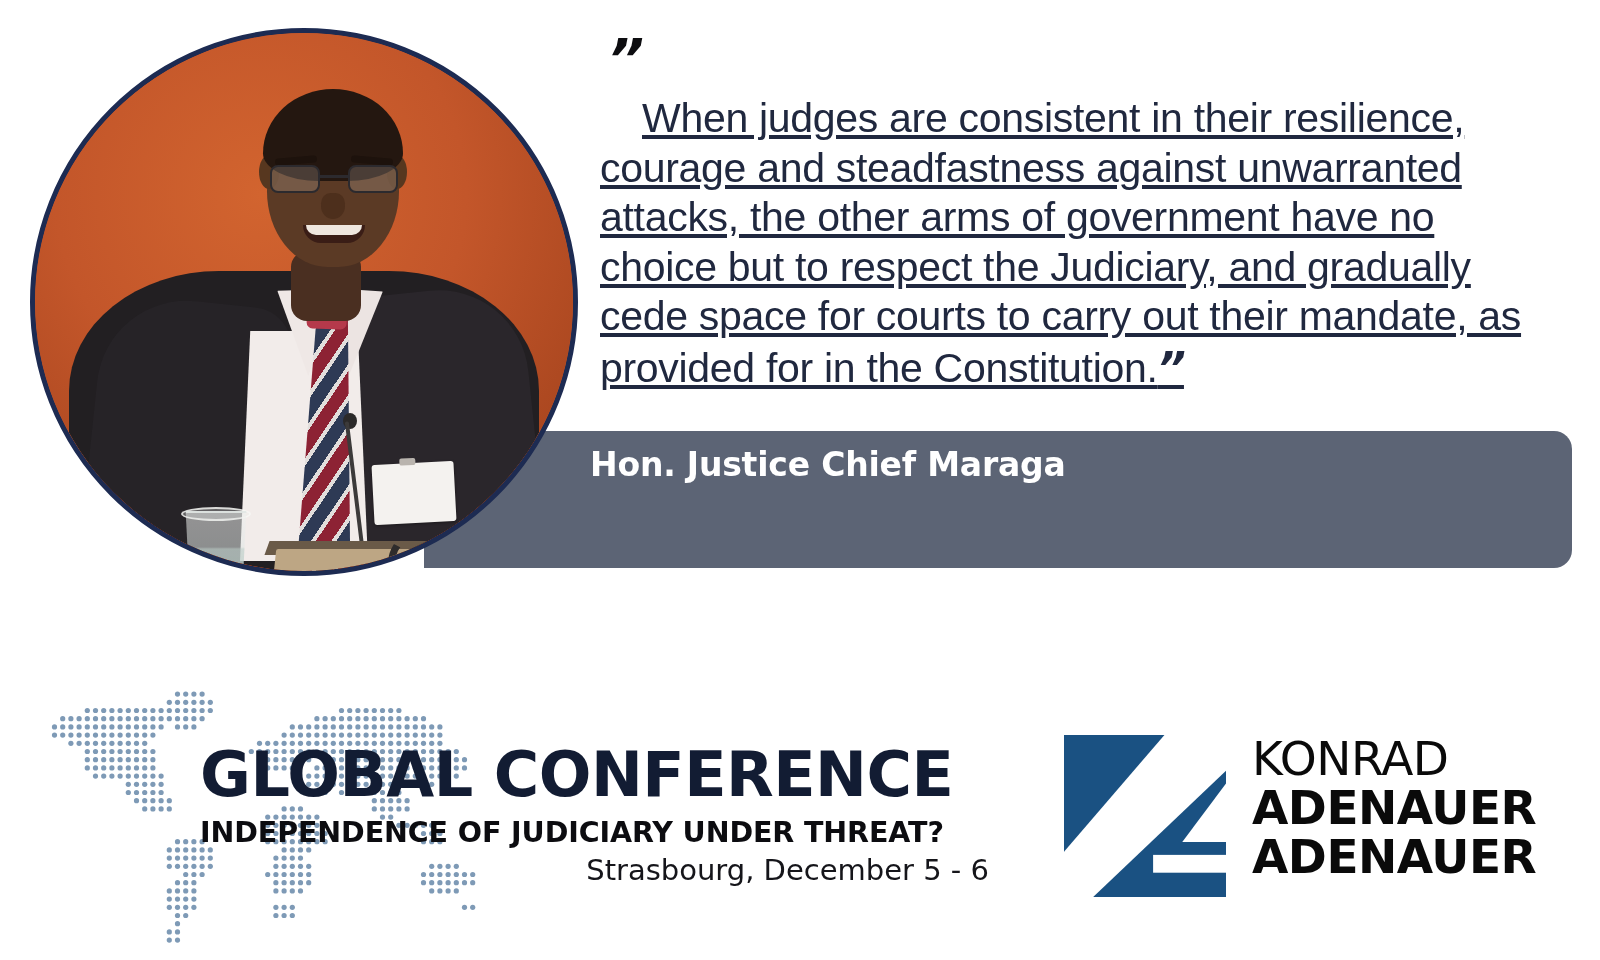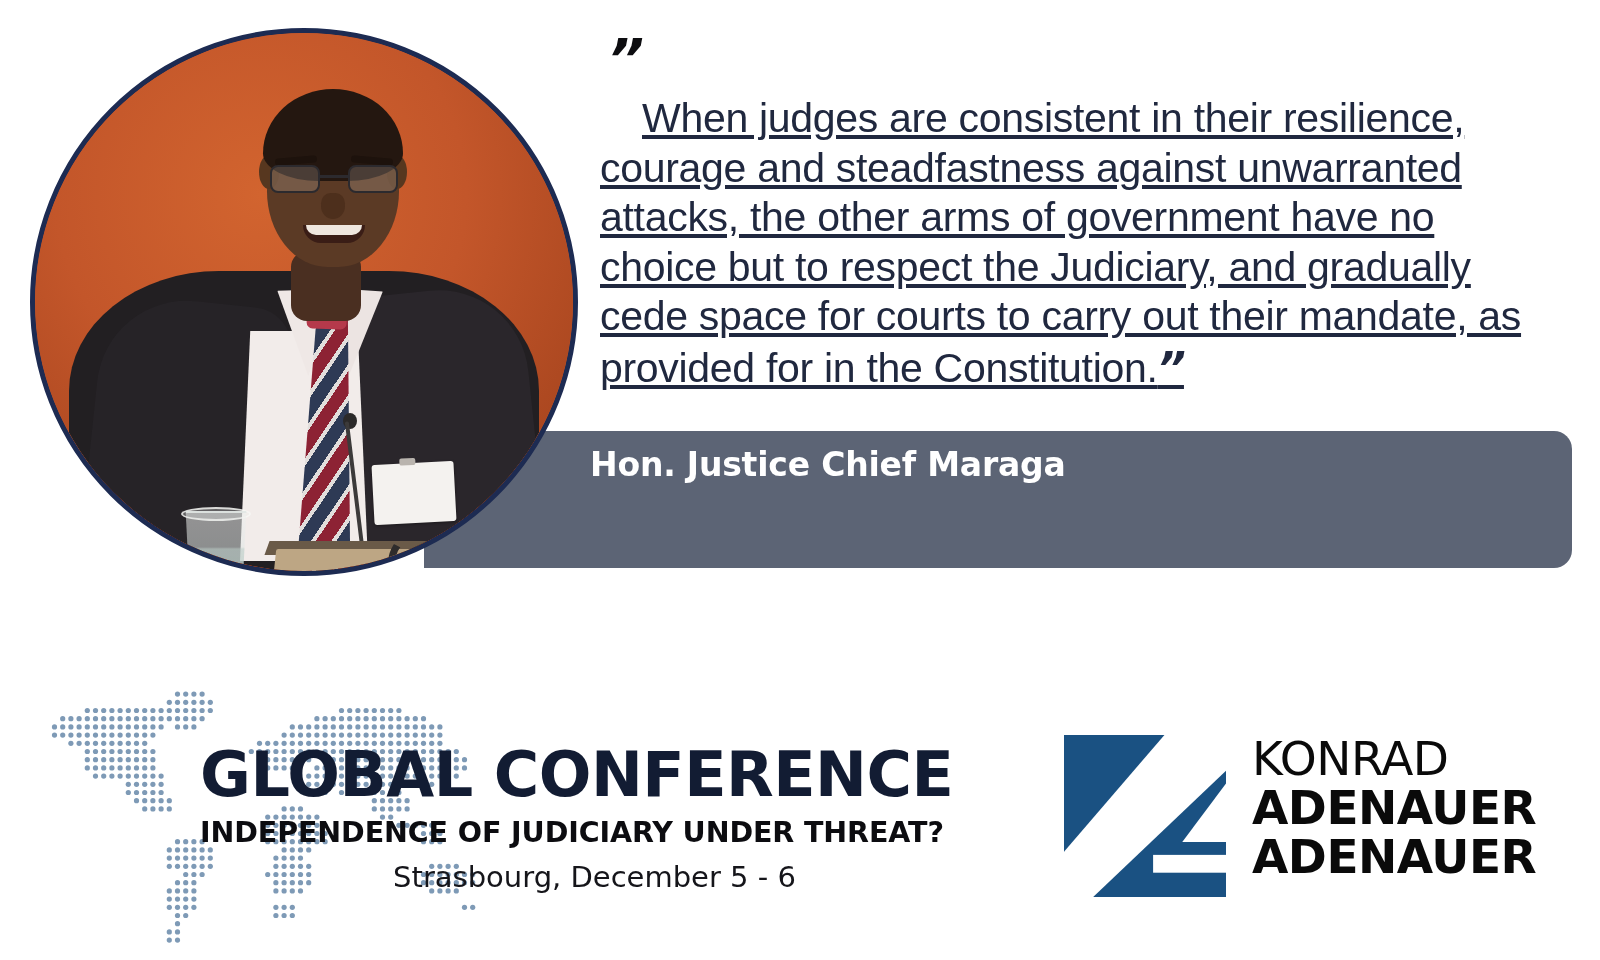--- a/index.html
+++ b/index.html
@@ -455,22 +455,22 @@
     color: #0c0c10;
     margin-top: 13px;
     letter-spacing: -0.1px;
     white-space: nowrap;
   }
   #conference-location {
     font-family: "DejaVu Sans", sans-serif;
     font-size: 29px;
     line-height: 1;
     color: #15151a;
-    margin-top: 15px;
-    text-align: center;
+    margin-top: 8px;
+    text-align: right;
     padding-right: 1px;
     white-space: nowrap;
   }
 
   
   #kas-logo {
     position: absolute;
     left: 1064px;
     top: 735px;
     width: 520px;

